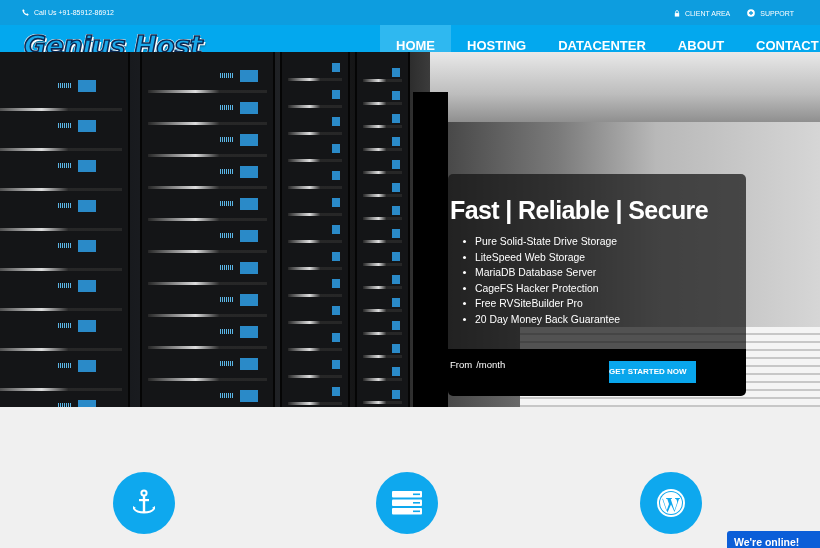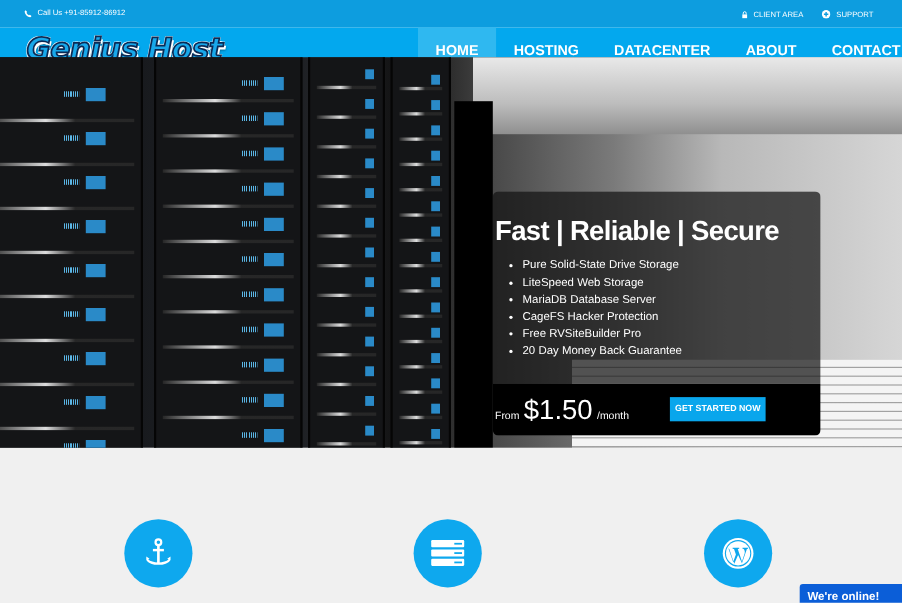--- a/index.html
+++ b/index.html
@@ -27,21 +27,21 @@
   .panel .upper { position: absolute; left: 0; top: 0; width: 100%; height: 175px; background: rgba(20,20,20,0.72); }
   .panel .lower { position: absolute; left: 0; top: 175px; width: 100%; height: 47px; background: #000; }
   .panel h1 { position: absolute; left: 2px; top: 22px; color: #fff; font-size: 25px; font-weight: bold; letter-spacing: -0.6px; white-space: nowrap; }
   .panel ul { position: absolute; left: 27px; top: 60px; color: #fff; font-size: 10.4px; list-style: none; }
   .panel ul li { height: 15.5px; line-height: 15.5px; position: relative; padding-left: 0; }
   .panel ul li::before { content: ""; position: absolute; left: -12px; top: 6px; width: 3px; height: 3px; background: #fff; border-radius: 50%; }
   .price { position: absolute; left: 2px; top: 10px; color: #fff; display: flex; align-items: baseline; gap: 4px; white-space: nowrap; }
   .price .from { font-size: 9.5px; text-align: center; }
   .price .amount { font-size: 25px; }
   .price .per { font-size: 9.5px; }
-  .cta { position: absolute; left: 161px; top: 12px; width: 87px; height: 22px; background: #09a6ec; color: #fff; font-size: 8px; font-weight: bold; text-align: center; line-height: 22px; border: none; }
+  .cta { position: absolute; left: 161px; top: 12px; width: 87px; height: 22px; background: #09a6ec; color: #fff; font-size: 8px; font-weight: bold; text-align: left; line-height: 22px; border: none; }
   .features { position: absolute; left: 0; top: 422px; width: 820px; height: 126px; background: #f0f0f0; }
   .circle { position: absolute; width: 62px; height: 62px; border-radius: 50%; background: #0ea8ee; display: flex; align-items: center; justify-content: center; }
   .chat { position: absolute; left: 727px; top: 531px; width: 93px; height: 17px; background: #0b5ed8; color: #fff; font-size: 10.5px; font-weight: bold; padding: 5px 0 0 7px; border-radius: 3px 0 0 0; }
 </style>
 </head>
 <body>
 
 <div class="topbar">
   <div class="call">
     <svg width="7" height="7" viewBox="0 0 10 10">
@@ -215,21 +215,20 @@
         <li>LiteSpeed Web Storage</li>
         <li>MariaDB Database Server</li>
         <li>CageFS Hacker Protection</li>
         <li>Free RVSiteBuilder Pro</li>
         <li>20 Day Money Back Guarantee</li>
       </ul>
     </div>
     <div class="lower">
       <div class="price">
         <span class="from">From</span>
-        <span class="amount">$1.50</span>
         <span class="per">/month</span>
       </div>
       <button class="cta">GET STARTED NOW</button>
     </div>
   </div>
 </div>
 
 <div class="features">
   <div class="circle" style="left:113px; top:50px;">
     <svg width="32" height="32" viewBox="0 0 32 32">

